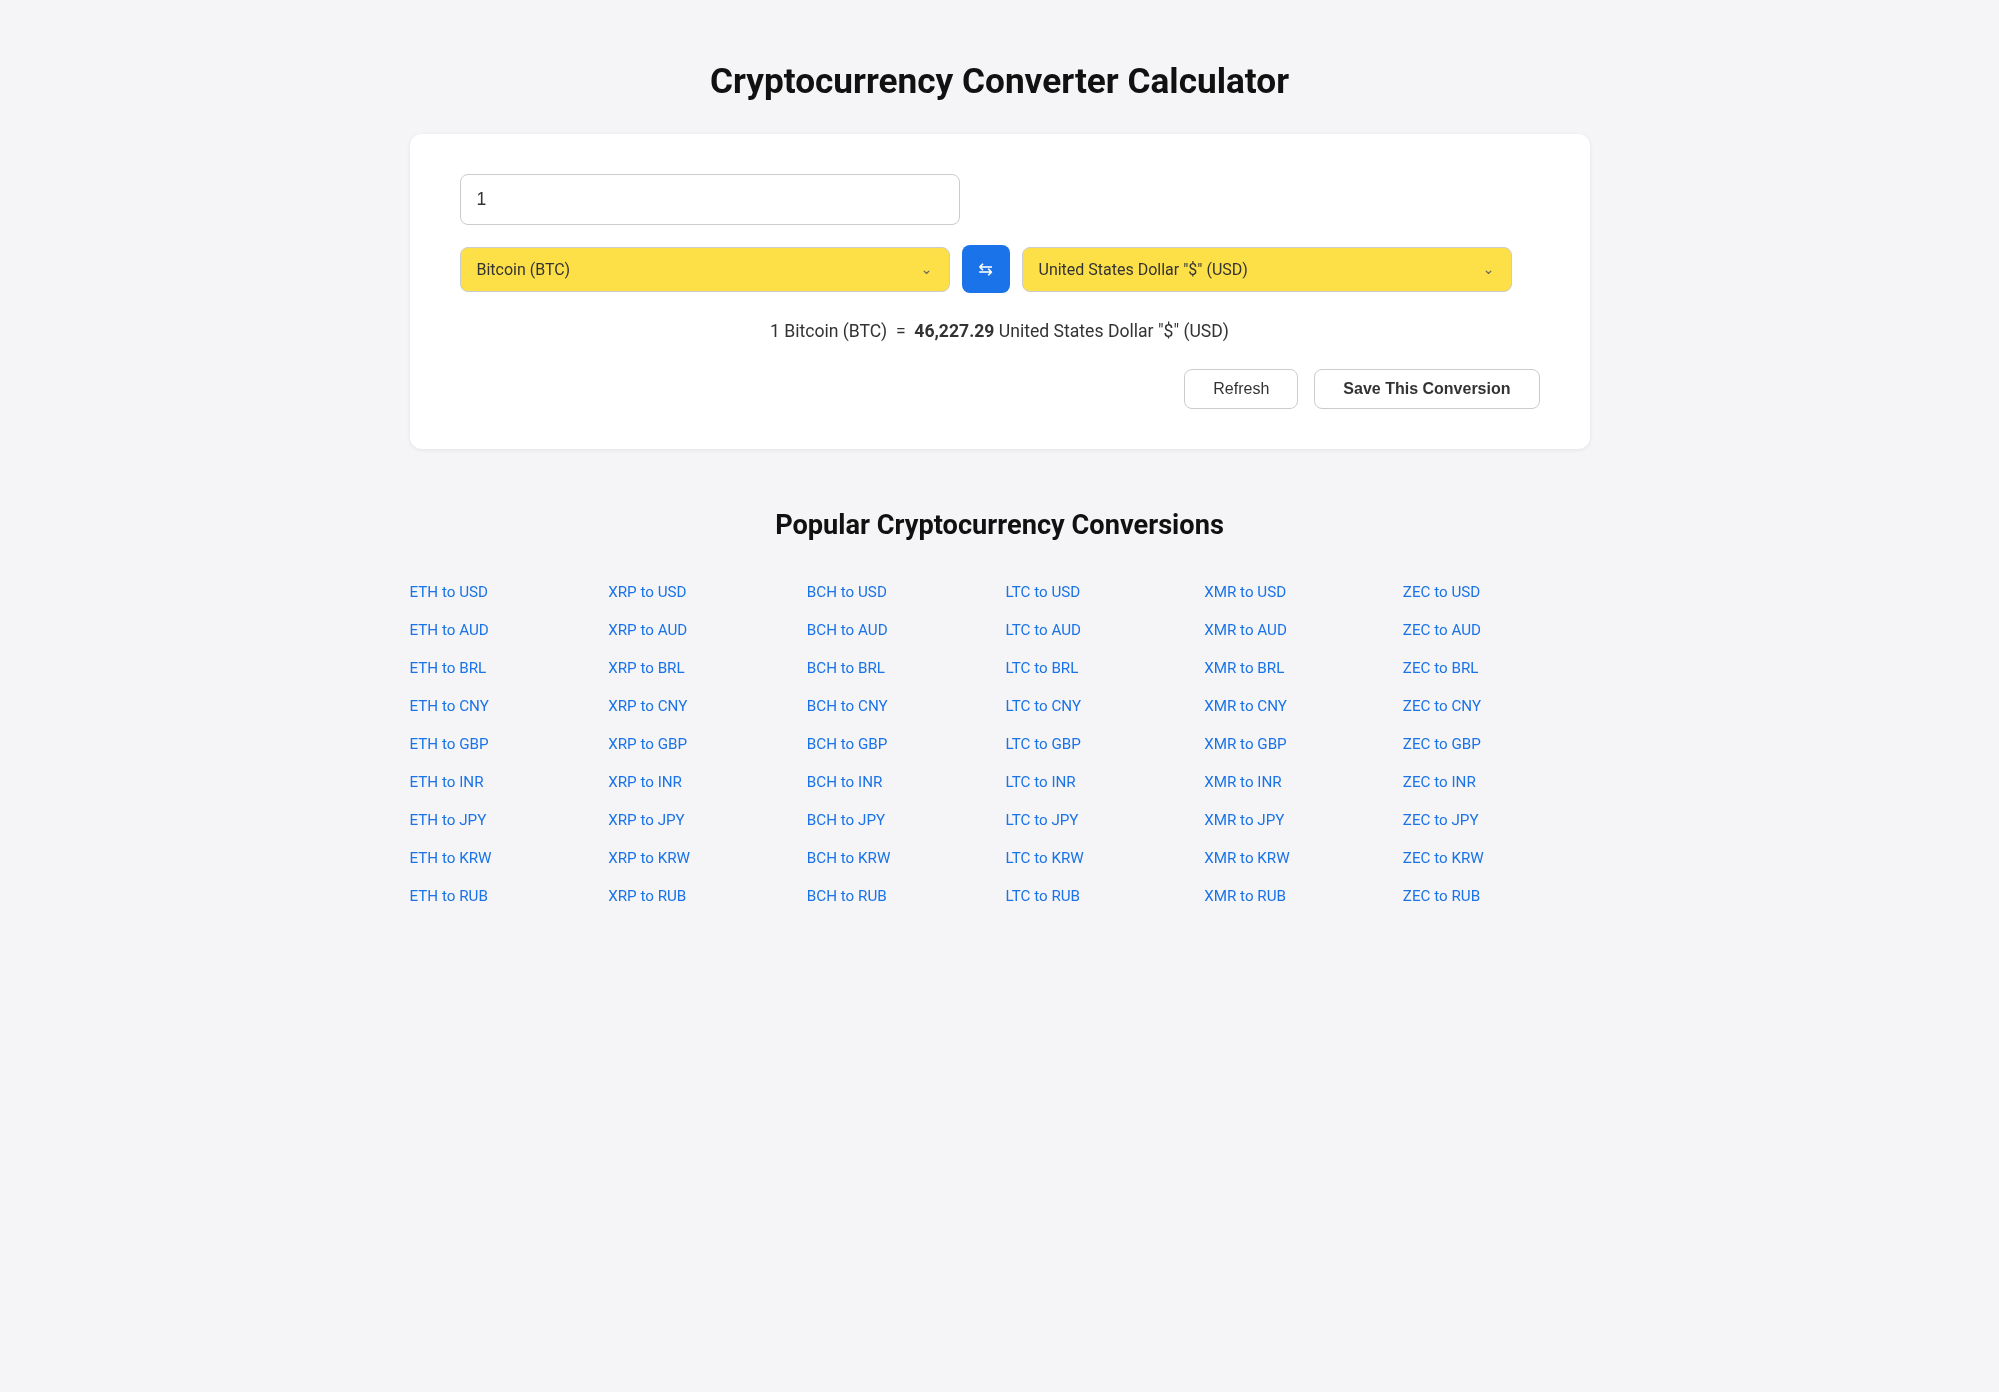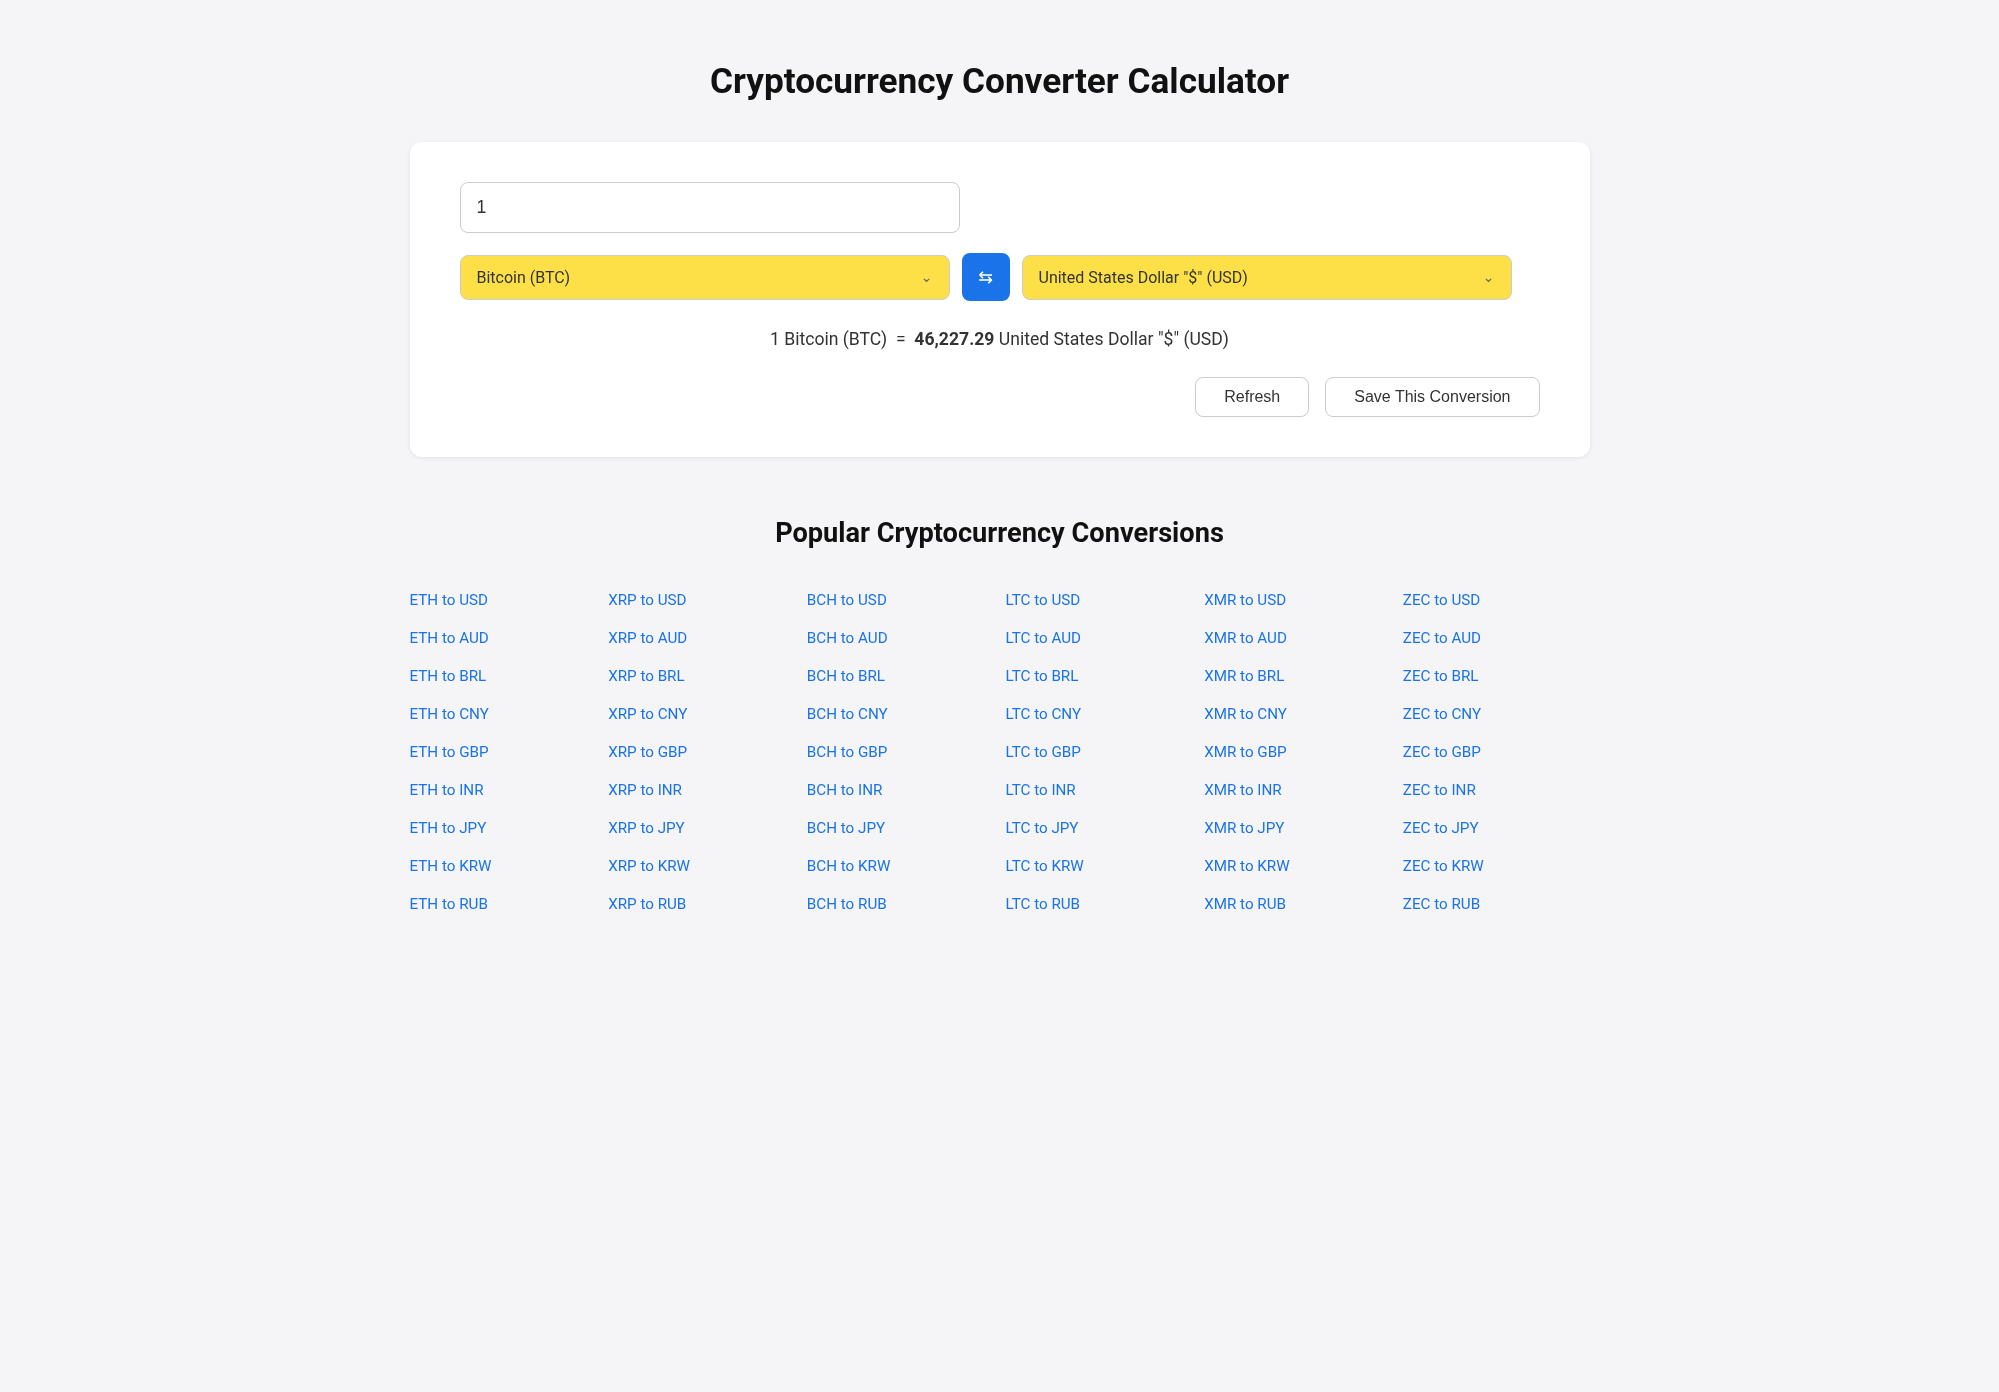--- a/index.html
+++ b/index.html
@@ -13,21 +13,21 @@
       font-family: -apple-system, BlinkMacSystemFont, "Segoe UI", Roboto, Helvetica, Arial, sans-serif;
       color: #1d1d1f;
       min-height: 1392px;
       padding: 60px 40px;
     }
 
     .page-title {
       text-align: center;
       font-size: 2.2rem;
       font-weight: 700;
-      margin-bottom: 40px;
+      margin-bottom: 32px;
       color: #111;
     }
 
     .converter-card {
       background: #fff;
       border-radius: 12px;
       padding: 40px 50px;
       max-width: 1180px;
       margin: 0 auto 60px auto;
       box-shadow: 0 1px 4px rgba(0,0,0,0.08);
@@ -120,20 +120,21 @@
     }
 
     .btn-save {
       padding: 10px 28px;
       border: 1px solid #ccc;
       border-radius: 8px;
       background: #fff;
       font-size: 1rem;
       color: #333;
       cursor: pointer;
+      font-weight: bold;
     }
 
     .popular-section {
       max-width: 1180px;
       margin: 0 auto;
     }
 
     .popular-title {
       text-align: center;
       font-size: 1.7rem;

